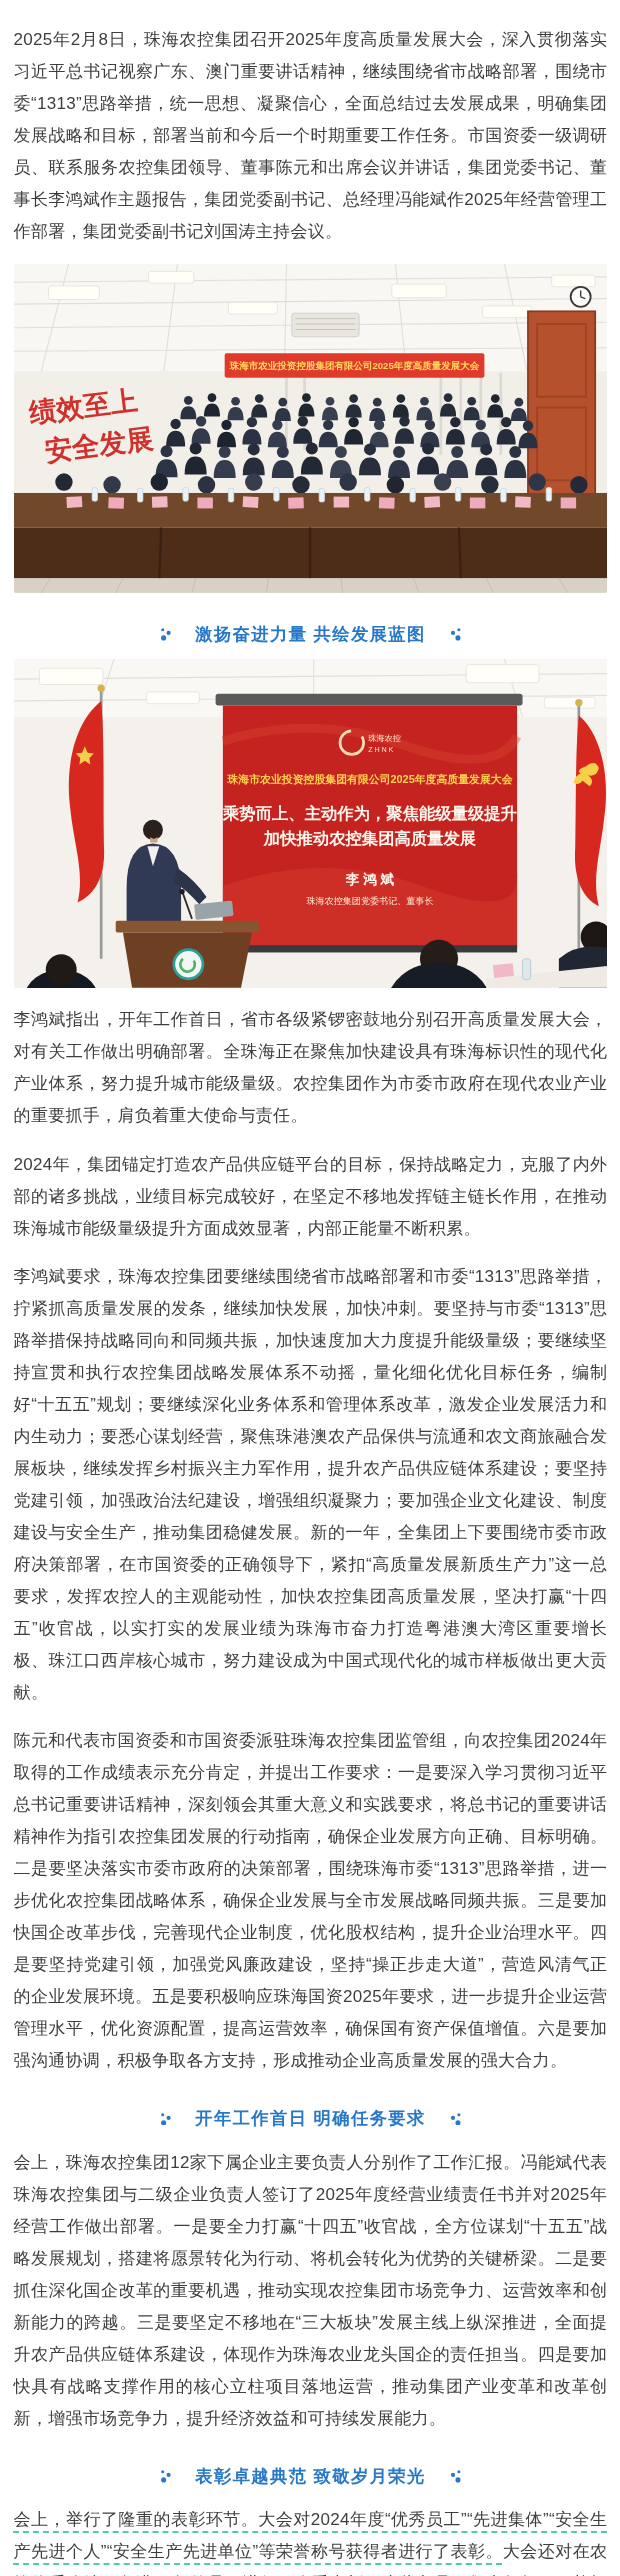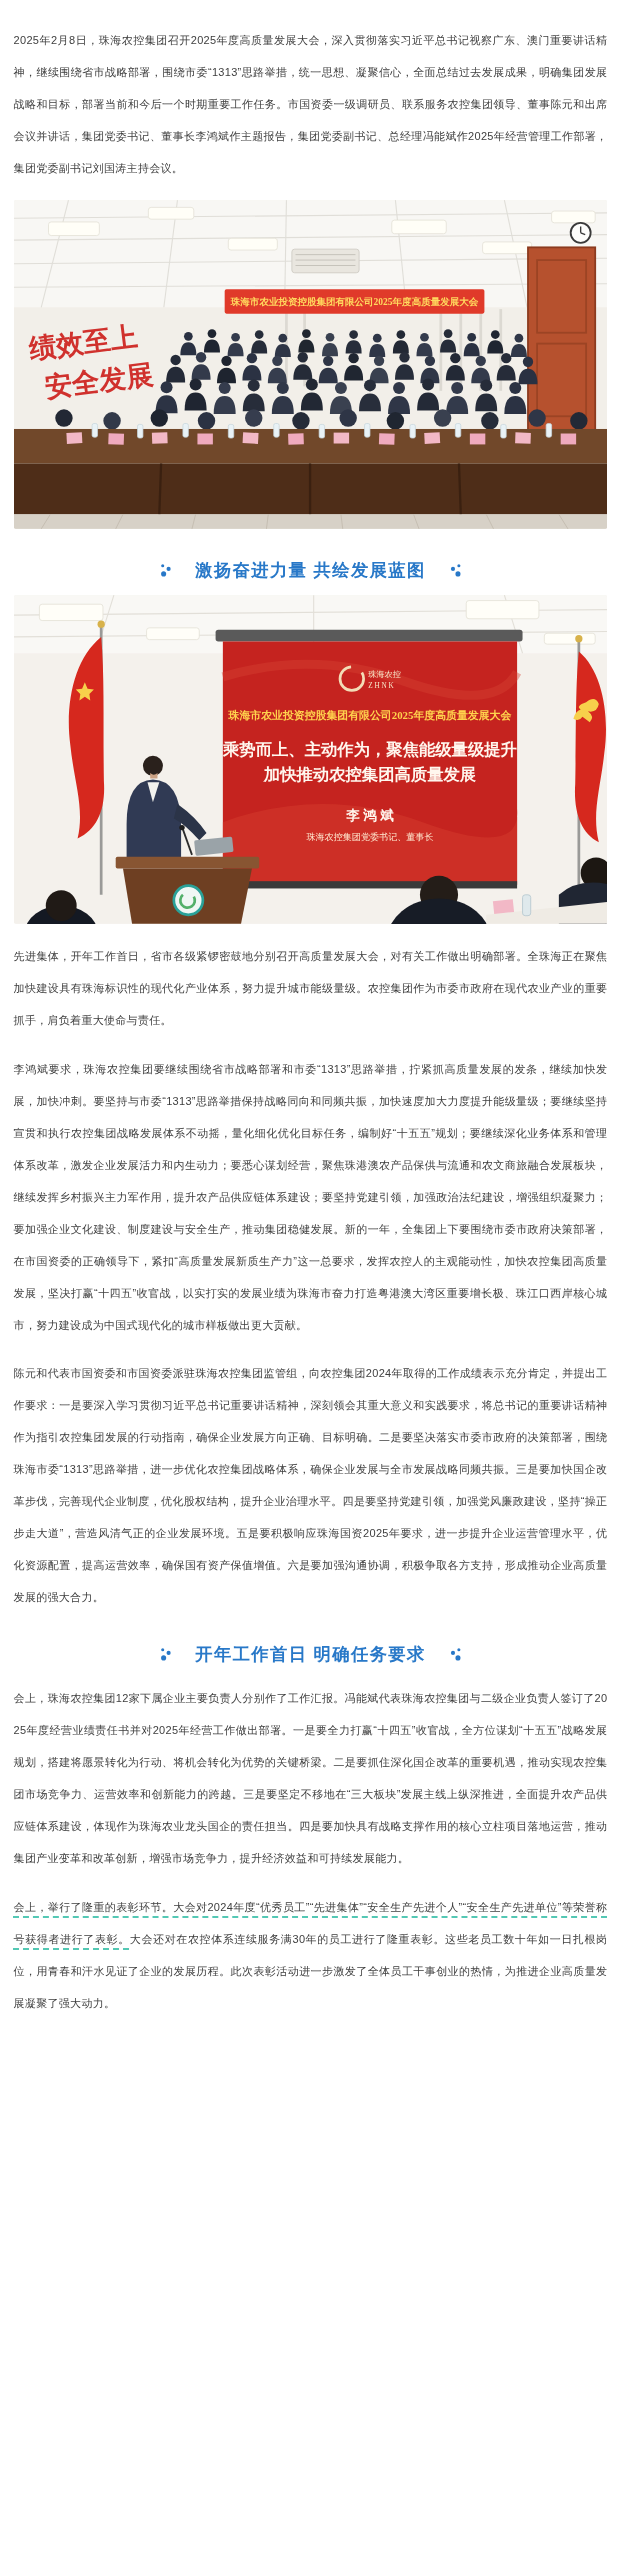--- a/index.html
+++ b/index.html
@@ -1,22 +1,22 @@
 <!DOCTYPE html>
 <html style="font-size:14.5px"><head>
 <meta charset="utf-8">
 <style>
   html,body{margin:0;padding:0;background:#ffffff;}
   body{font-family:"Liberation Sans","DejaVu Sans",sans-serif;color:#3e3e3e;}
   .page{width:621px;margin:0 auto;padding:7.3px 13.6px 23.6px;box-sizing:border-box;background:#fff;}
-  p.para{font-size:11px;line-height:32px;text-align:justify;margin:16.4px 0;letter-spacing:0.3px;word-break:break-all;}
+  p.para{font-size:17px;line-height:32px;text-align:justify;margin:16.4px 0;letter-spacing:0.3px;word-break:break-all;}
   .sec-head{display:flex;align-items:center;justify-content:center;gap:22px;margin:29px 0 7.3px;}
   .sec-title{color:#2878c8;font-size:17.3px;font-weight:bold;letter-spacing:1.4px;}
   .orn{display:inline-block;line-height:0;}
-  .photo{margin:12.7px 0;line-height:0;font-family:Liberation Serif, serif;}
+  .photo{margin:12.7px 0;line-height:0;}
   .photo svg{display:block;width:593px;height:329px;border-radius:1.8px;}
   .seg-bold{font-weight:normal;}
   .seg-underline{
     text-decoration-line:underline;
     text-decoration-style:dashed;
     text-decoration-color:#54c8b4;
     text-decoration-thickness:1.8px;
     text-underline-offset:6.4px;
   }
 </style>
@@ -412,21 +412,22 @@
       </g>
 
       <g>
         <polygon points="520,352 653,338 653,362 520,362" fill="#efebe4"></polygon>
         <rect x="560" y="330" width="9" height="23" rx="3" fill="#dfe9ec" stroke="#b9cad1"></rect>
         <rect x="528" y="336" width="22" height="14" fill="#f2b8c6" transform="rotate(-6 539 343)"></rect>
       </g>
     </svg>
   </div>
 
-  <p class="para">先进集体，开年工作首日，省市各级紧锣密鼓地分别召开高质量发展大会，对有关工作做出明确部署。全珠海正在聚焦加快建设具有珠海标识性的现代化产业体系，努力提升城市能级量级。农控集团作为市委市政府在现代农业产业的重要抓手，肩负着重大使命与责任。</p>
+  <p class="para">李鸿斌指出，开年工作首日，省市各级紧锣密鼓地分别召开高质量发展大会，对有关工作做出明确部署。全珠海正在聚焦加快建设具有珠海标识性的现代化产业体系，努力提升城市能级量级。农控集团作为市委市政府在现代农业产业的重要抓手，肩负着重大使命与责任。</p>
+  <p class="para">2024年，集团锚定打造农产品供应链平台的目标，保持战略定力，克服了内外部的诸多挑战，业绩目标完成较好，在坚定不移地发挥链主链长作用，在推动珠海城市能级量级提升方面成效显著，内部正能量不断积累。</p>
   <p class="para">李鸿斌要求，珠海农控集团要继续围绕省市战略部署和市委“1313”思路举措，拧紧抓高质量发展的发条，继续加快发展，加快冲刺。要坚持与市委“1313”思路举措保持战略同向和同频共振，加快速度加大力度提升能级量级；要继续坚持宣贯和执行农控集团战略发展体系不动摇，量化细化优化目标任务，编制好“十五五”规划；要继续深化业务体系和管理体系改革，激发企业发展活力和内生动力；要悉心谋划经营，聚焦珠港澳农产品保供与流通和农文商旅融合发展板块，继续发挥乡村振兴主力军作用，提升农产品供应链体系建设；要坚持党建引领，加强政治法纪建设，增强组织凝聚力；要加强企业文化建设、制度建设与安全生产，推动集团稳健发展。新的一年，全集团上下要围绕市委市政府决策部署，在市国资委的正确领导下，紧扣“高质量发展新质生产力”这一总要求，发挥农控人的主观能动性，加快农控集团高质量发展，坚决打赢“十四五”收官战，以实打实的发展业绩为珠海市奋力打造粤港澳大湾区重要增长极、珠江口西岸核心城市，努力建设成为中国式现代化的城市样板做出更大贡献。</p>
   <p class="para"><span>陈元和代表市国资委和市国资委派驻珠海农控集团监管组，向农控集团2024年取得的工作成绩表示充分肯定，并提出工作要求：</span><span class="seg-bold">一是</span><span>要深入学习贯彻习近平总书记重要讲话精神，深刻领会其重大意义和实践要求，将总书记的重要讲话精神作为指引农控集团发展的行动指南，确保企业发展方向正确、目标明确。</span><span class="seg-bold">二是</span><span>要坚决落实市委市政府的决策部署，围绕珠海市委“1313”思路举措，进一步优化农控集团战略体系，确保企业发展与全市发展战略同频共振。</span><span class="seg-bold">三是</span><span>要加快国企改革步伐，完善现代企业制度，优化股权结构，提升企业治理水平。</span><span class="seg-bold">四是</span><span>要坚持党建引领，加强党风廉政建设，坚持“操正步走大道”，营造风清气正的企业发展环境。</span><span class="seg-bold">五是</span><span>要积极响应珠海国资2025年要求，进一步提升企业运营管理水平，优化资源配置，提高运营效率，确保国有资产保值增值。</span><span class="seg-bold">六是</span><span>要加强沟通协调，积极争取各方支持，形成推动企业高质量发展的强大合力。</span></p>
 
   <div class="sec-head">
     <span class="orn">
       <svg width="13.6" height="13.6" viewBox="0 0 15 15">
           <g fill="#2878c8">
             <circle cx="3" cy="3" r="1.7"></circle>
             <circle cx="9.5" cy="6.5" r="2.3"></circle>
             <circle cx="4" cy="12" r="2.8"></circle>
@@ -440,17 +441,38 @@
             <circle cx="12" cy="3" r="1.7"></circle>
             <circle cx="5.5" cy="6.5" r="2.3"></circle>
             <circle cx="11" cy="12" r="2.8"></circle>
           </g>
         </svg>
     </span>
   </div>
 
   <p class="para"><span>会上，珠海农控集团12家下属企业主要负责人分别作了工作汇报。冯能斌代表珠海农控集团与二级企业负责人签订了2025年度经营业绩责任书并对2025年经营工作做出部署。</span><span class="seg-bold">一是</span><span>要全力打赢“十四五”收官战，全方位谋划“十五五”战略发展规划，搭建将愿景转化为行动、将机会转化为优势的关键桥梁。</span><span class="seg-bold">二是</span><span>要抓住深化国企改革的重要机遇，推动实现农控集团市场竞争力、运营效率和创新能力的跨越。</span><span class="seg-bold">三是</span><span>要坚定不移地在“三大板块”发展主线上纵深推进，全面提升农产品供应链体系建设，体现作为珠海农业龙头国企的责任担当。</span><span class="seg-bold">四是</span><span>要加快具有战略支撑作用的核心立柱项目落地运营，推动集团产业变革和改革创新，增强市场竞争力，提升经济效益和可持续发展能力。</span></p>
 
+  <div class="sec-head">
+    <span class="orn">
+      <svg width="13.6" height="13.6" viewBox="0 0 15 15">
+          <g fill="#2878c8">
+            <circle cx="3" cy="3" r="1.7"></circle>
+            <circle cx="9.5" cy="6.5" r="2.3"></circle>
+            <circle cx="4" cy="12" r="2.8"></circle>
+          </g>
+        </svg>
+    </span>
+    <span class="sec-title">表彰卓越典范 致敬岁月荣光</span>
+    <span class="orn">
+      <svg width="13.6" height="13.6" viewBox="0 0 15 15">
+          <g fill="#2878c8">
+            <circle cx="12" cy="3" r="1.7"></circle>
+            <circle cx="5.5" cy="6.5" r="2.3"></circle>
+            <circle cx="11" cy="12" r="2.8"></circle>
+          </g>
+        </svg>
+    </span>
+  </div>
 
   <p class="para"><span class="seg-underline">会上，举行了隆重的表彰环节。大会对2024年度“优秀员工”“先进集体”“安全生产先进个人”“安全生产先进单位”等荣誉称号获得者进行了表彰。</span><span>大会还对在农控体系连续服务满30年的员工进行了隆重表彰。这些老员工数十年如一日扎根岗位，用青春和汗水见证了企业的发展历程。此次表彰活动进一步激发了全体员工干事创业的热情，为推进企业高质量发展凝聚了强大动力。</span></p>
 
 </div>
 
 
 </body></html>

